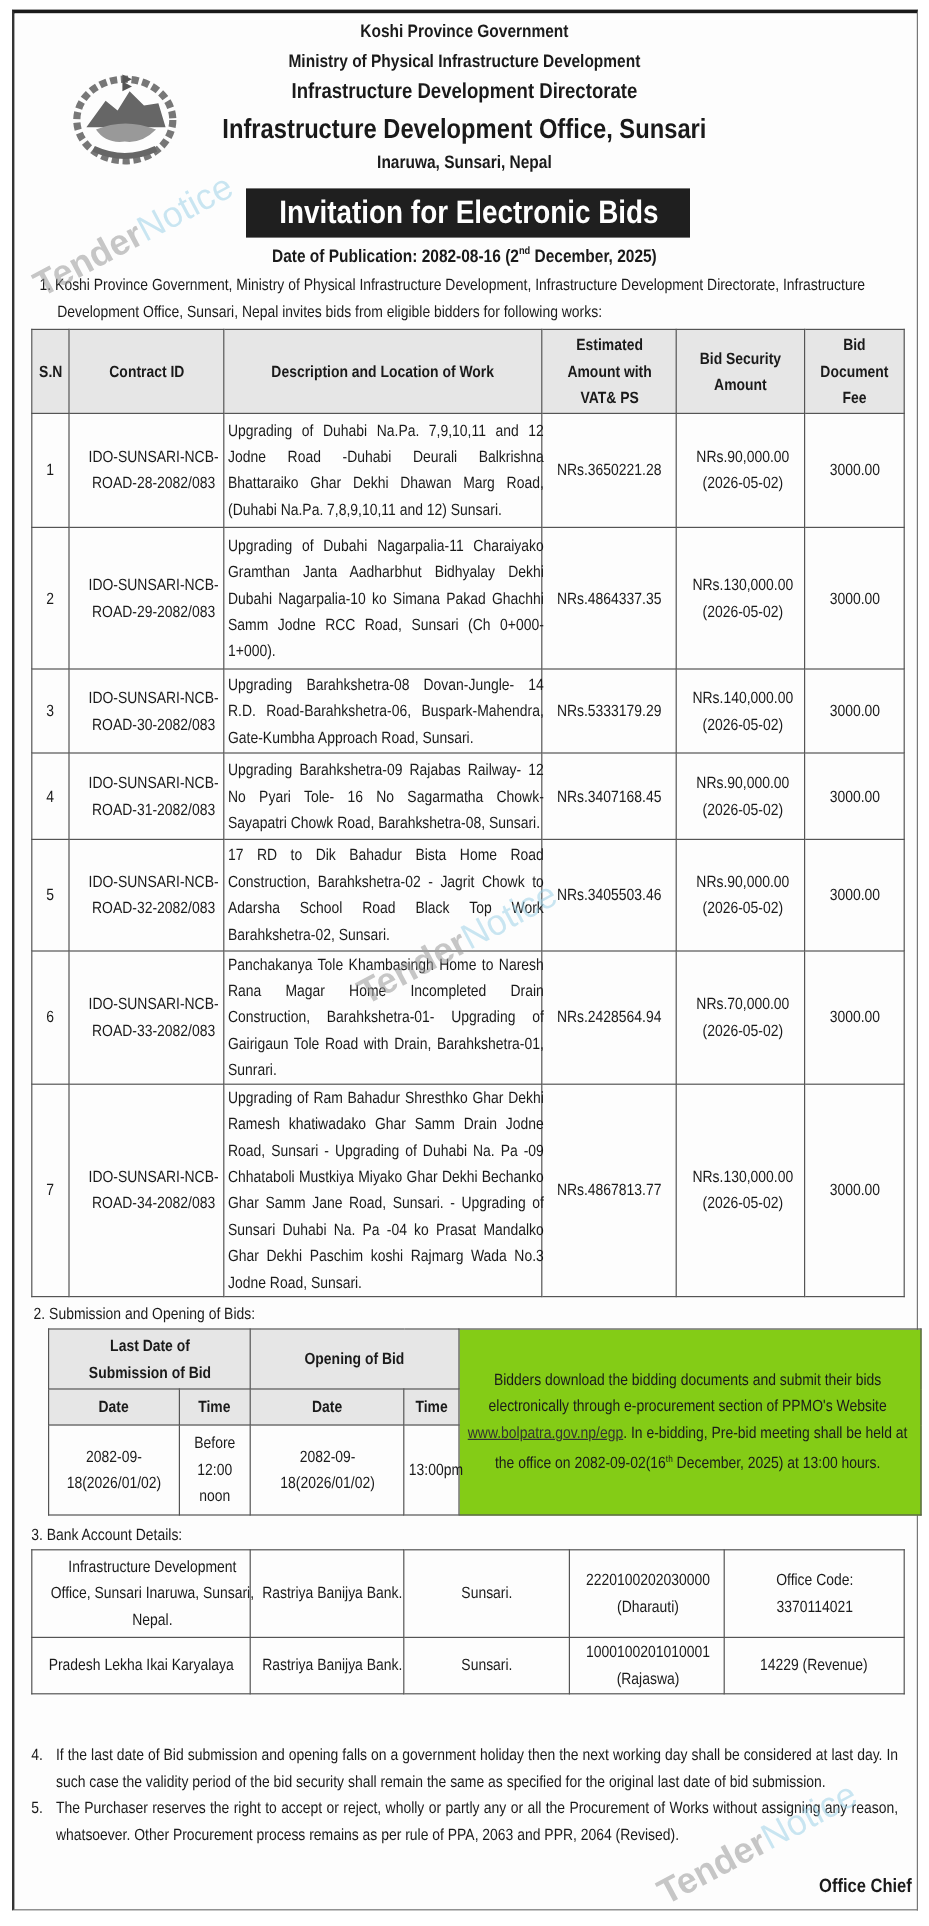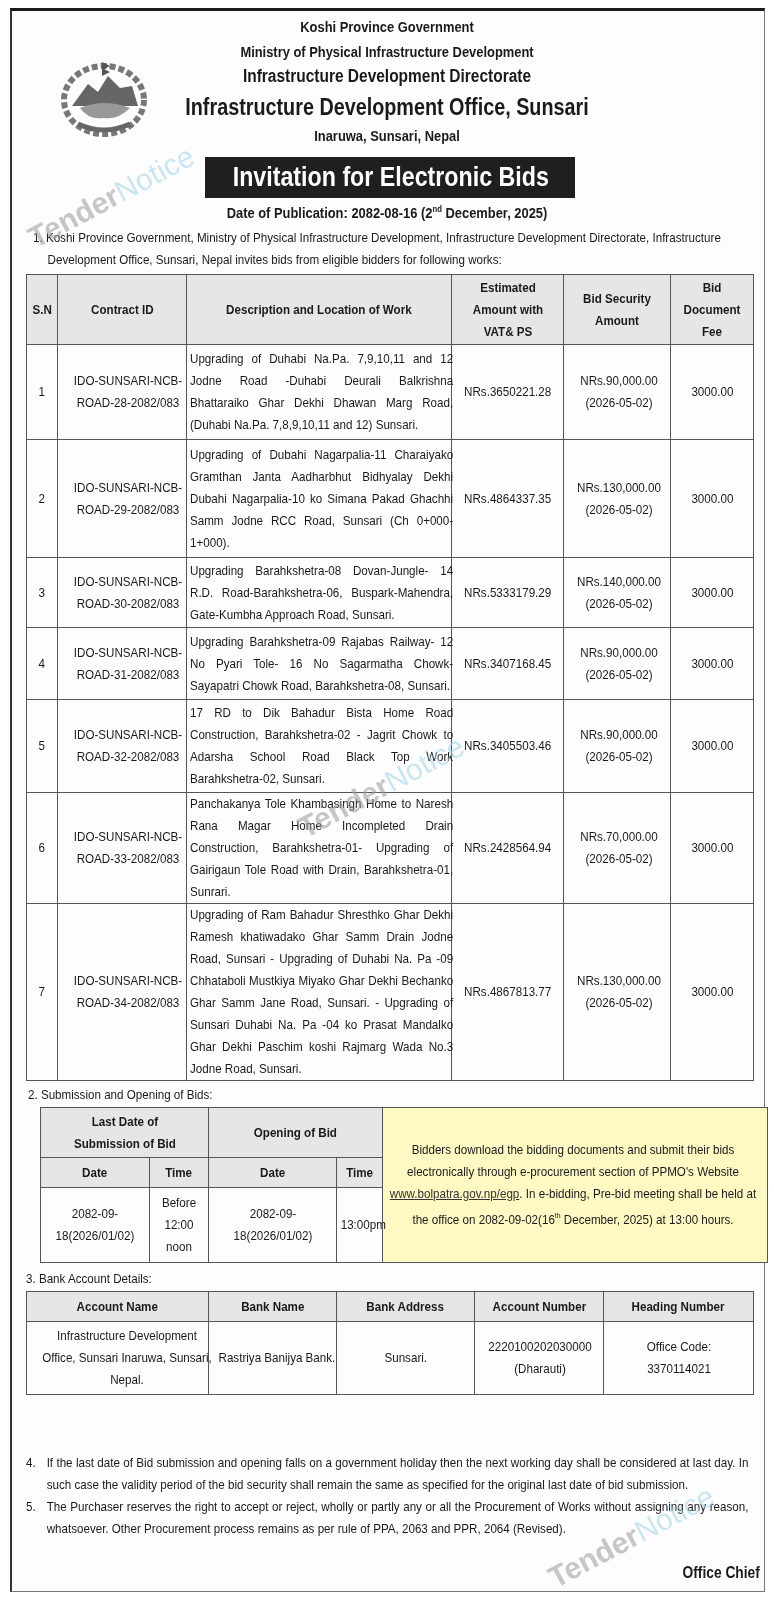--- a/index.html
+++ b/index.html
@@ -162,21 +162,21 @@
     <col style="width:109px">
       <col style="width:59px">
       <col style="width:128px">
       <col style="width:46px">
       <col style="width:385px">
   </colgroup>
   <tbody>
       <tr style="height:50px">
     <th colspan="2"><span class="cell wrap" style="width:150px">Last Date of Submission of Bid</span></th>
     <th colspan="2"><span class="cell">Opening of Bid</span></th>
-    <td rowspan="3" style="background:#fef9c3;">
+    <td rowspan="3" style="background:#84cc16;">
       <span class="cell wrap" style="width:430px;margin-left:-25px;">
         <span>Bidders download the bidding documents and submit their bids electronically through e-procurement section of PPMO's Website </span><a class="link">www.bolpatra.gov.np/egp</a><span>. In e-bidding, Pre-bid meeting shall be held at the office on 2082-09-02(16</span><sup style="font-size:8px">th</sup><span> December, 2025) at 13:00 hours.</span>
       </span>
     </td>
   </tr>
   <tr style="height:30px">
     <th><span class="cell">Date</span></th>
     <th><span class="cell">Time</span></th>
     <th><span class="cell">Date</span></th>
     <th><span class="cell">Time</span></th>
@@ -193,33 +193,33 @@
 <div class="lbl" style="left:26px;top:1271px;">3. Bank Account Details:</div>
 <table class="bank">
   <colgroup>
     <col style="width:182px">
       <col style="width:128px">
       <col style="width:138px">
       <col style="width:129px">
       <col style="width:150px">
   </colgroup>
   <tbody>
-      <tr style="height:30px">
-    <th><span class="cell">Account Name</span></th>
-    <th><span class="cell">Bank Name</span></th>
-    <th><span class="cell">Bank Address</span></th>
-    <th><span class="cell">Account Number</span></th>
-    <th><span class="cell">Heading Number</span></th>
-  </tr>
   <tr style="height:73px">
     <td><span class="cell wrap" style="width:200px">Infrastructure Development Office, Sunsari Inaruwa, Sunsari, Nepal.</span></td>
     <td><span class="cell">Rastriya Banijya Bank.</span></td>
     <td><span class="cell">Sunsari.</span></td>
     <td><span class="cell wrap" style="width:130px"><span>2220100202030000</span><br><span>(Dharauti)</span></span></td>
     <td><span class="cell wrap" style="width:100px">Office Code: 3370114021</span></td>
+  </tr>
+  <tr style="height:47px">
+    <td><span class="cell">Pradesh Lekha Ikai Karyalaya</span></td>
+    <td><span class="cell">Rastriya Banijya Bank.</span></td>
+    <td><span class="cell">Sunsari.</span></td>
+    <td><span class="cell wrap" style="width:130px"><span>1000100201010001</span><br><span>(Rajaswa)</span></span></td>
+    <td><span class="cell">14229 (Revenue)</span></td>
   </tr>
 </tbody>
   </table>
 
 <div class="notes">
   <div class="n">
       <span class="num">4.</span>
       <span style="text-align:justify">If the last date of Bid submission and opening falls on a government holiday then the next working day shall be considered at last day. In such case the validity period of the bid security shall remain the same as specified for the original last date of bid submission.</span>
     </div>
   <div class="n">

